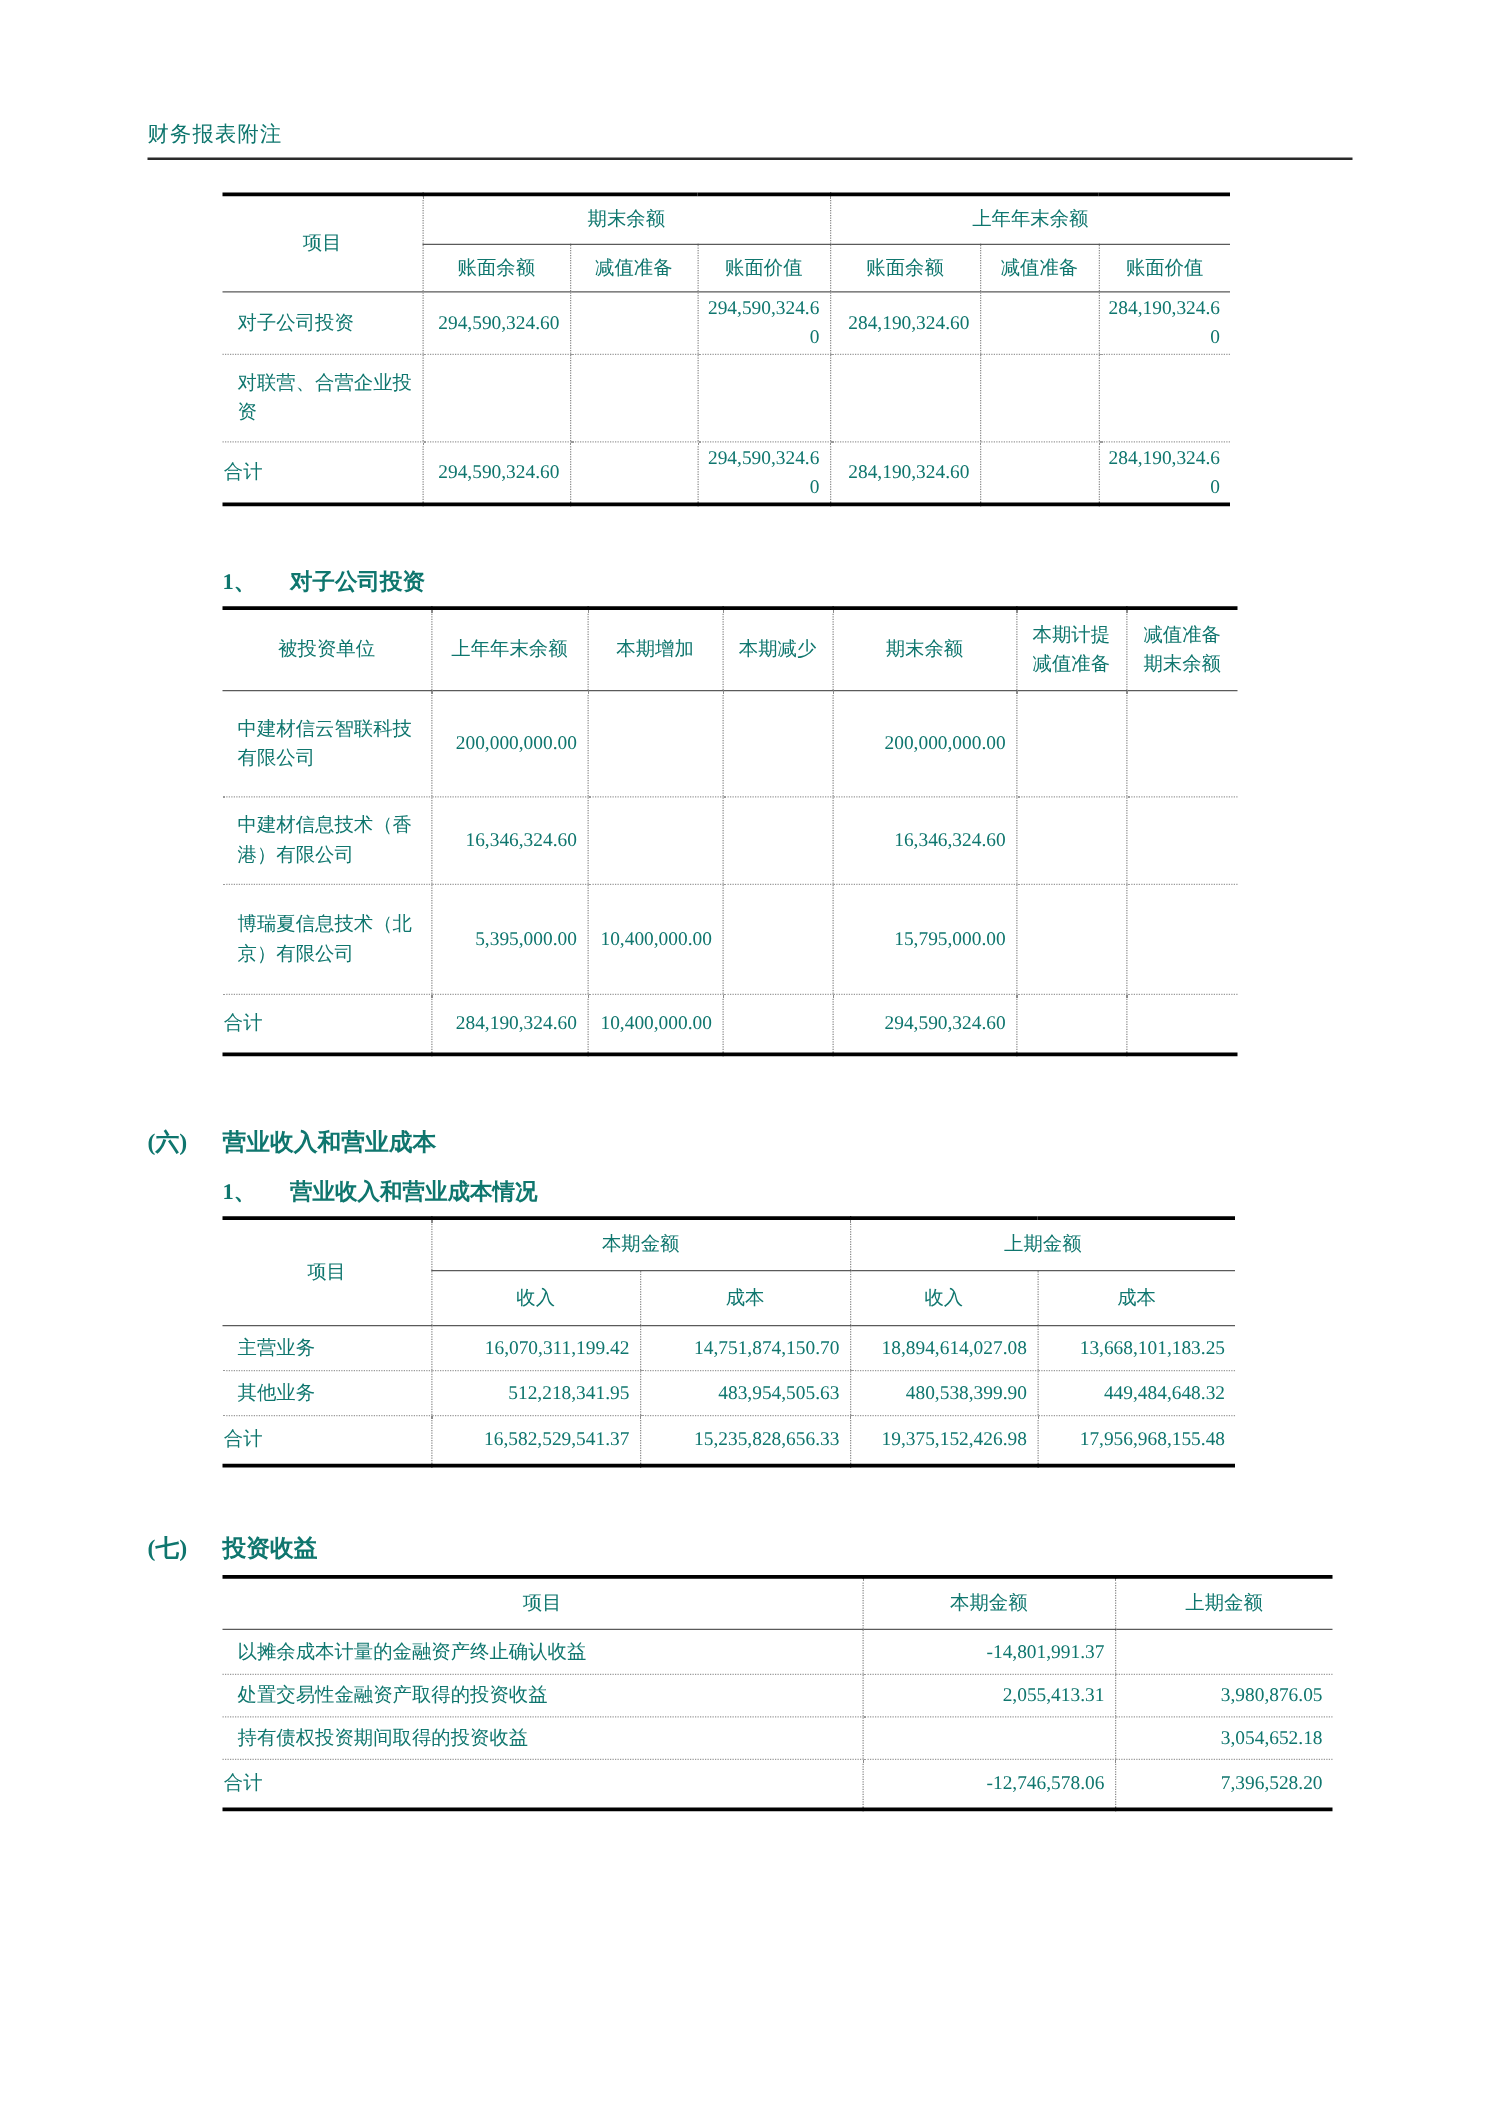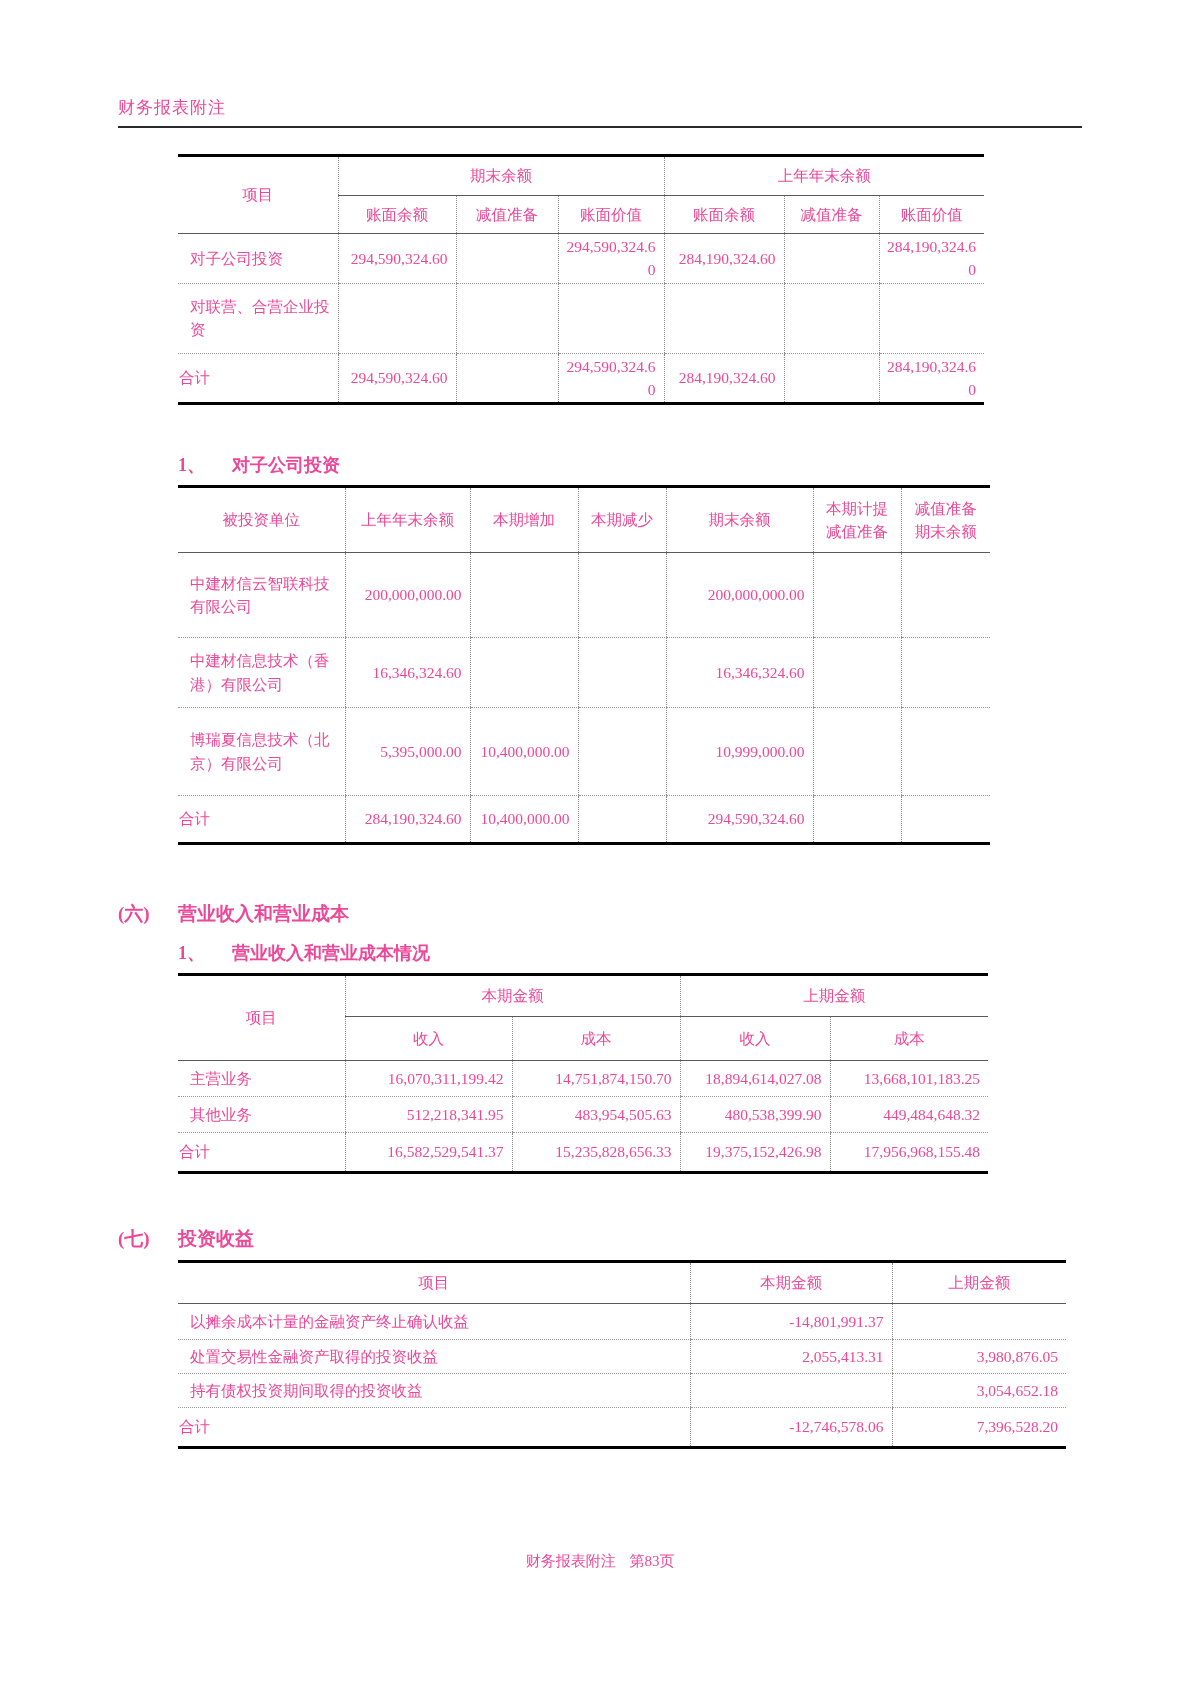--- a/index.html
+++ b/index.html
@@ -1,17 +1,17 @@
 <!DOCTYPE html>
 <html><head>
 <meta charset="utf-8">
 <style>
   html,body{margin:0;padding:0;background:#ffffff;}
   .page{
-    width:1200px;height:1696px;background:#fff;color:#ec4899;position:relative;overflow:hidden;
+    width:1200px;height:1696px;background:#fff;color:#0f766e;position:relative;overflow:hidden;
     font-family:"Liberation Serif","DejaVu Serif",serif;
   }
   .content{padding:96px 118px 0 118px;}
 
   
   .doc-header{font-size:17px;letter-spacing:1px;padding-bottom:7px;border-bottom:2px solid #2a2a2a;}
 
   
   .heading{display:flex;font-weight:bold;}
   .heading .num{flex:0 0 60px;}
@@ -164,21 +164,21 @@
           <td class="tr bl rb"></td>
           <td class="tr bl rb">16,346,324.60</td>
           <td class="tr bl rb"></td>
           <td class="tr bl rb"></td>
         </tr>
         <tr style="height:88px">
           <td class="tl rb wrap">博瑞夏信息技术（北京）有限公司</td>
           <td class="tr bl rb">5,395,000.00</td>
           <td class="tr bl rb">10,400,000.00</td>
           <td class="tr bl rb"></td>
-          <td class="tr bl rb">10,999,000.00</td>
+          <td class="tr bl rb">15,795,000.00</td>
           <td class="tr bl rb"></td>
           <td class="tr bl rb"></td>
         </tr>
         <tr style="height:48px">
           <td class="tc">合计</td>
           <td class="tr bl">284,190,324.60</td>
           <td class="tr bl">10,400,000.00</td>
           <td class="tr bl"></td>
           <td class="tr bl">294,590,324.60</td>
           <td class="tr bl"></td>
@@ -286,17 +286,13 @@
         <tr style="height:40px">
           <td class="tc">合计</td>
           <td class="tr bl">-12,746,578.06</td>
           <td class="tr bl">7,396,528.20</td>
         </tr>
       </tbody>
     </table>
 
   </div>
 
-  <div class="doc-footer">
-    <span>财务报表附注</span>
-    <span>第83页</span>
-  </div>
 </div>
 
 </body></html>

